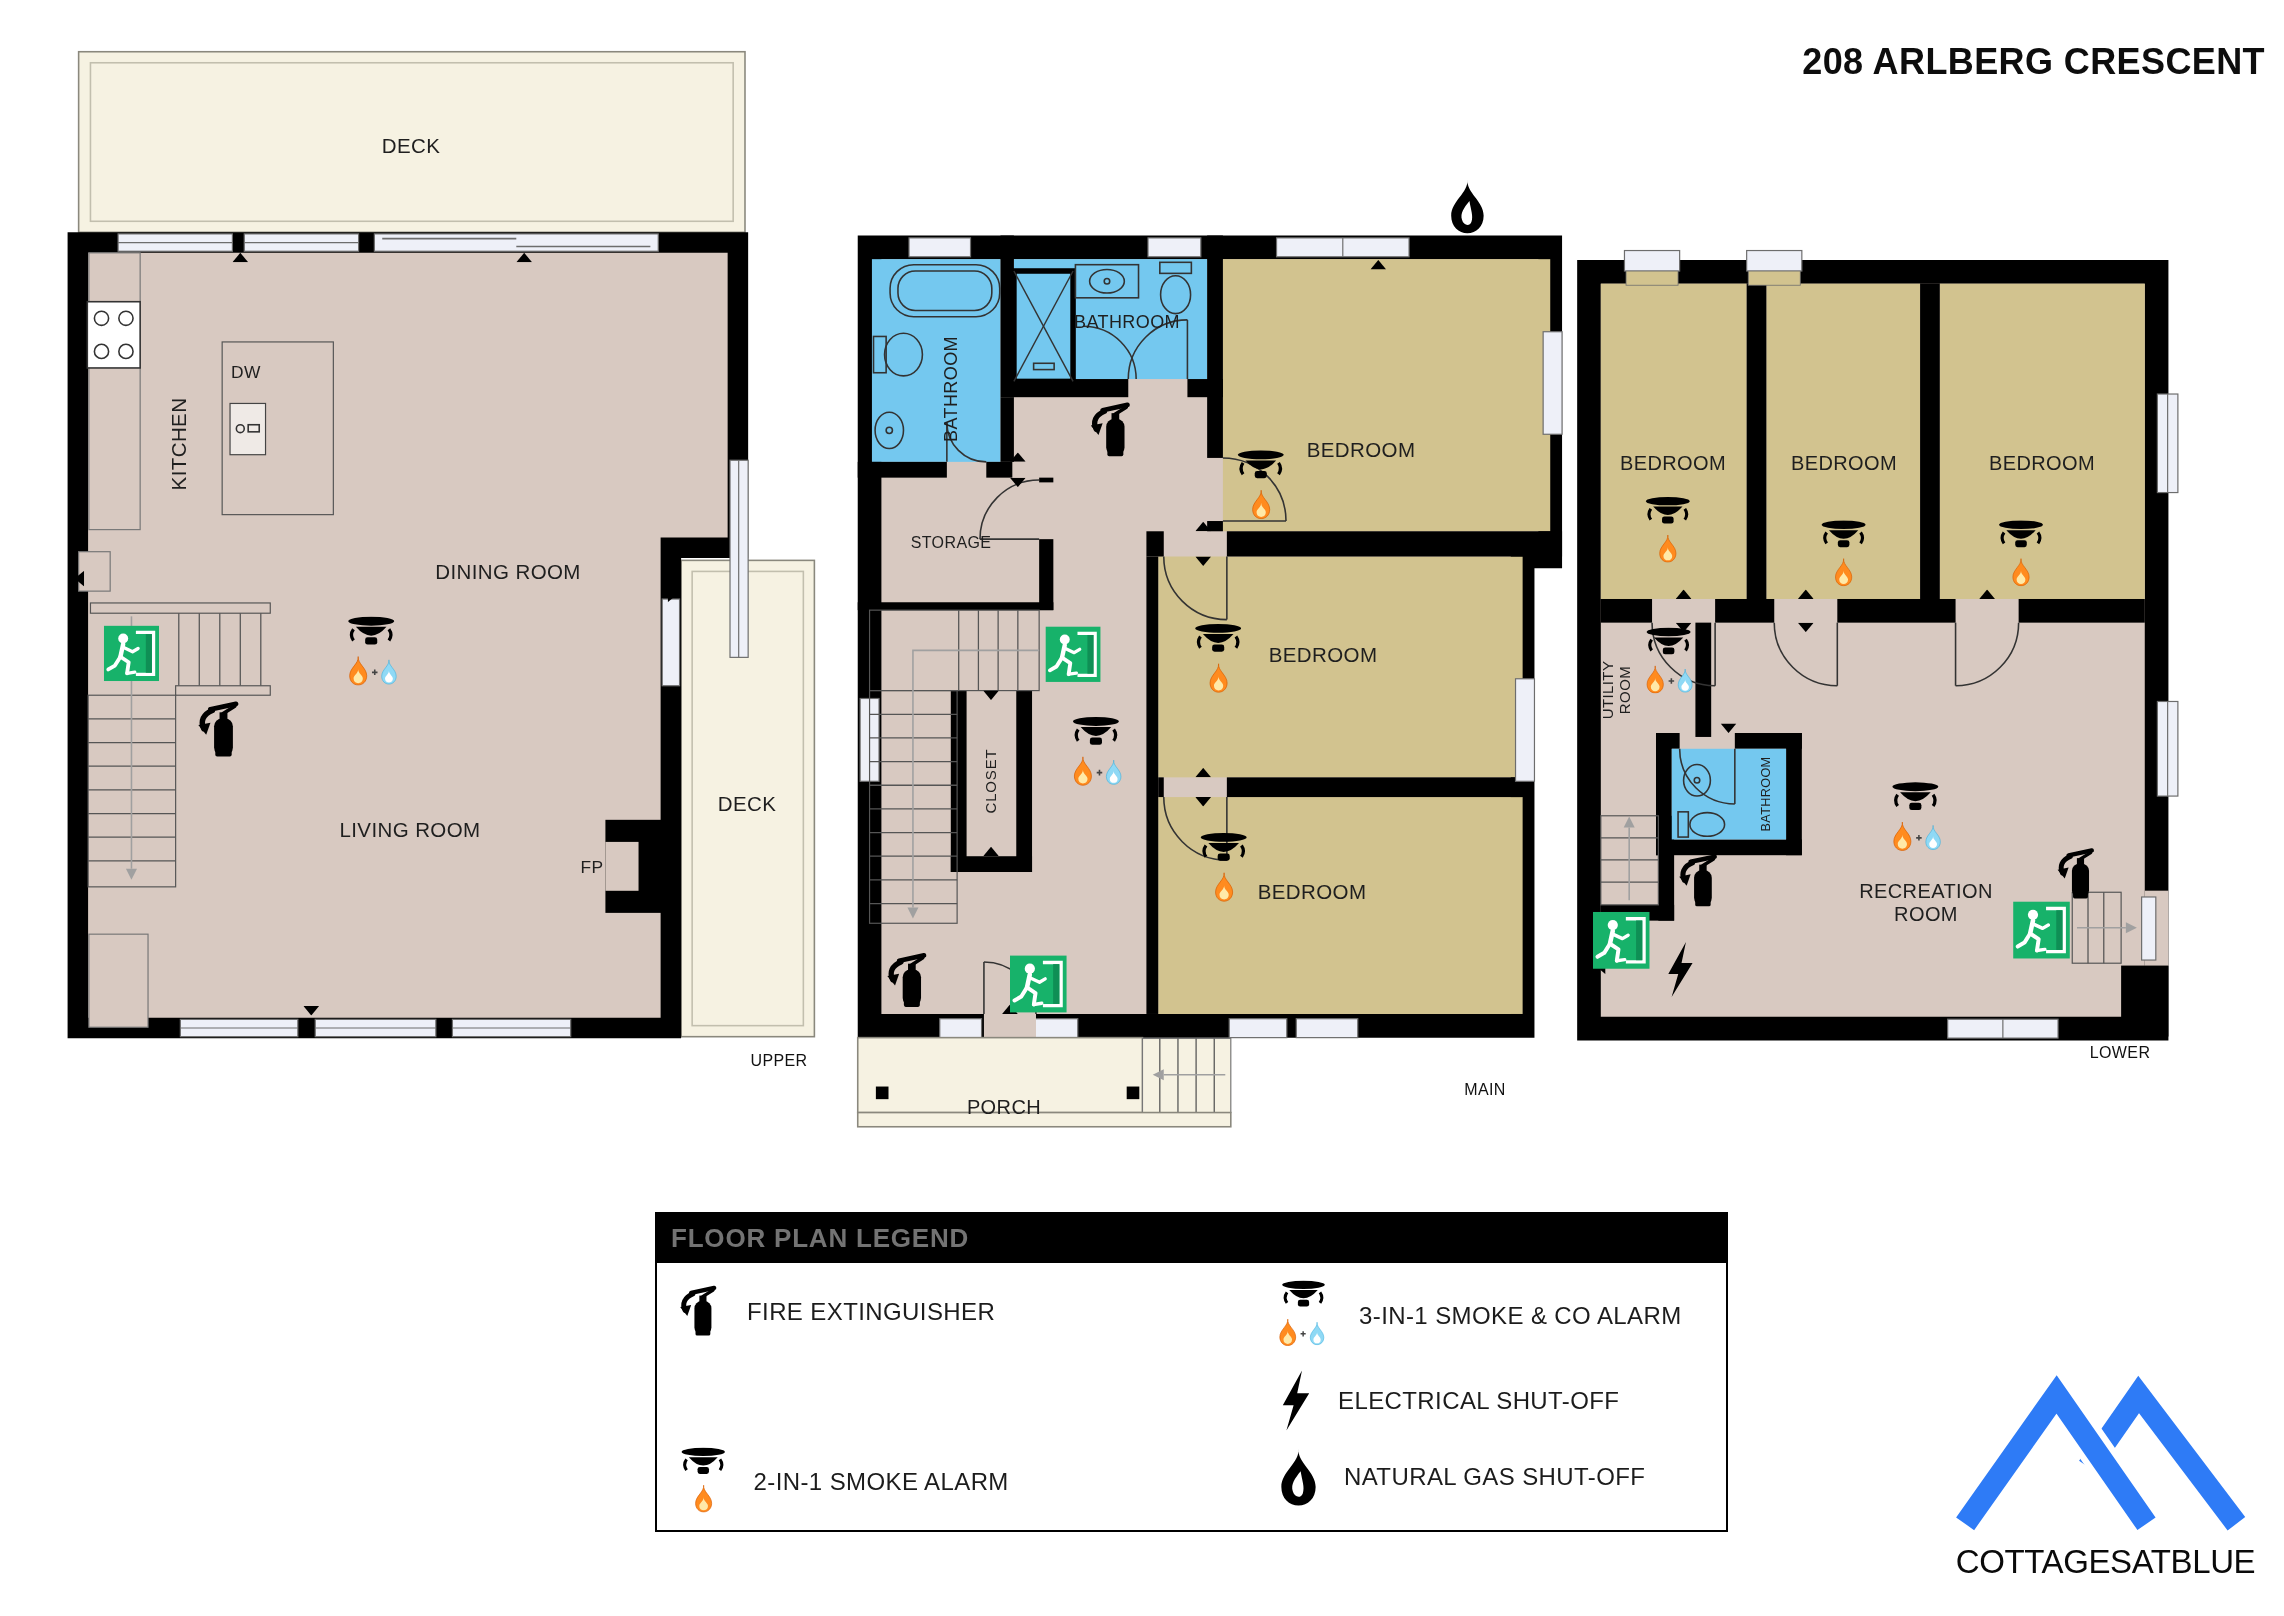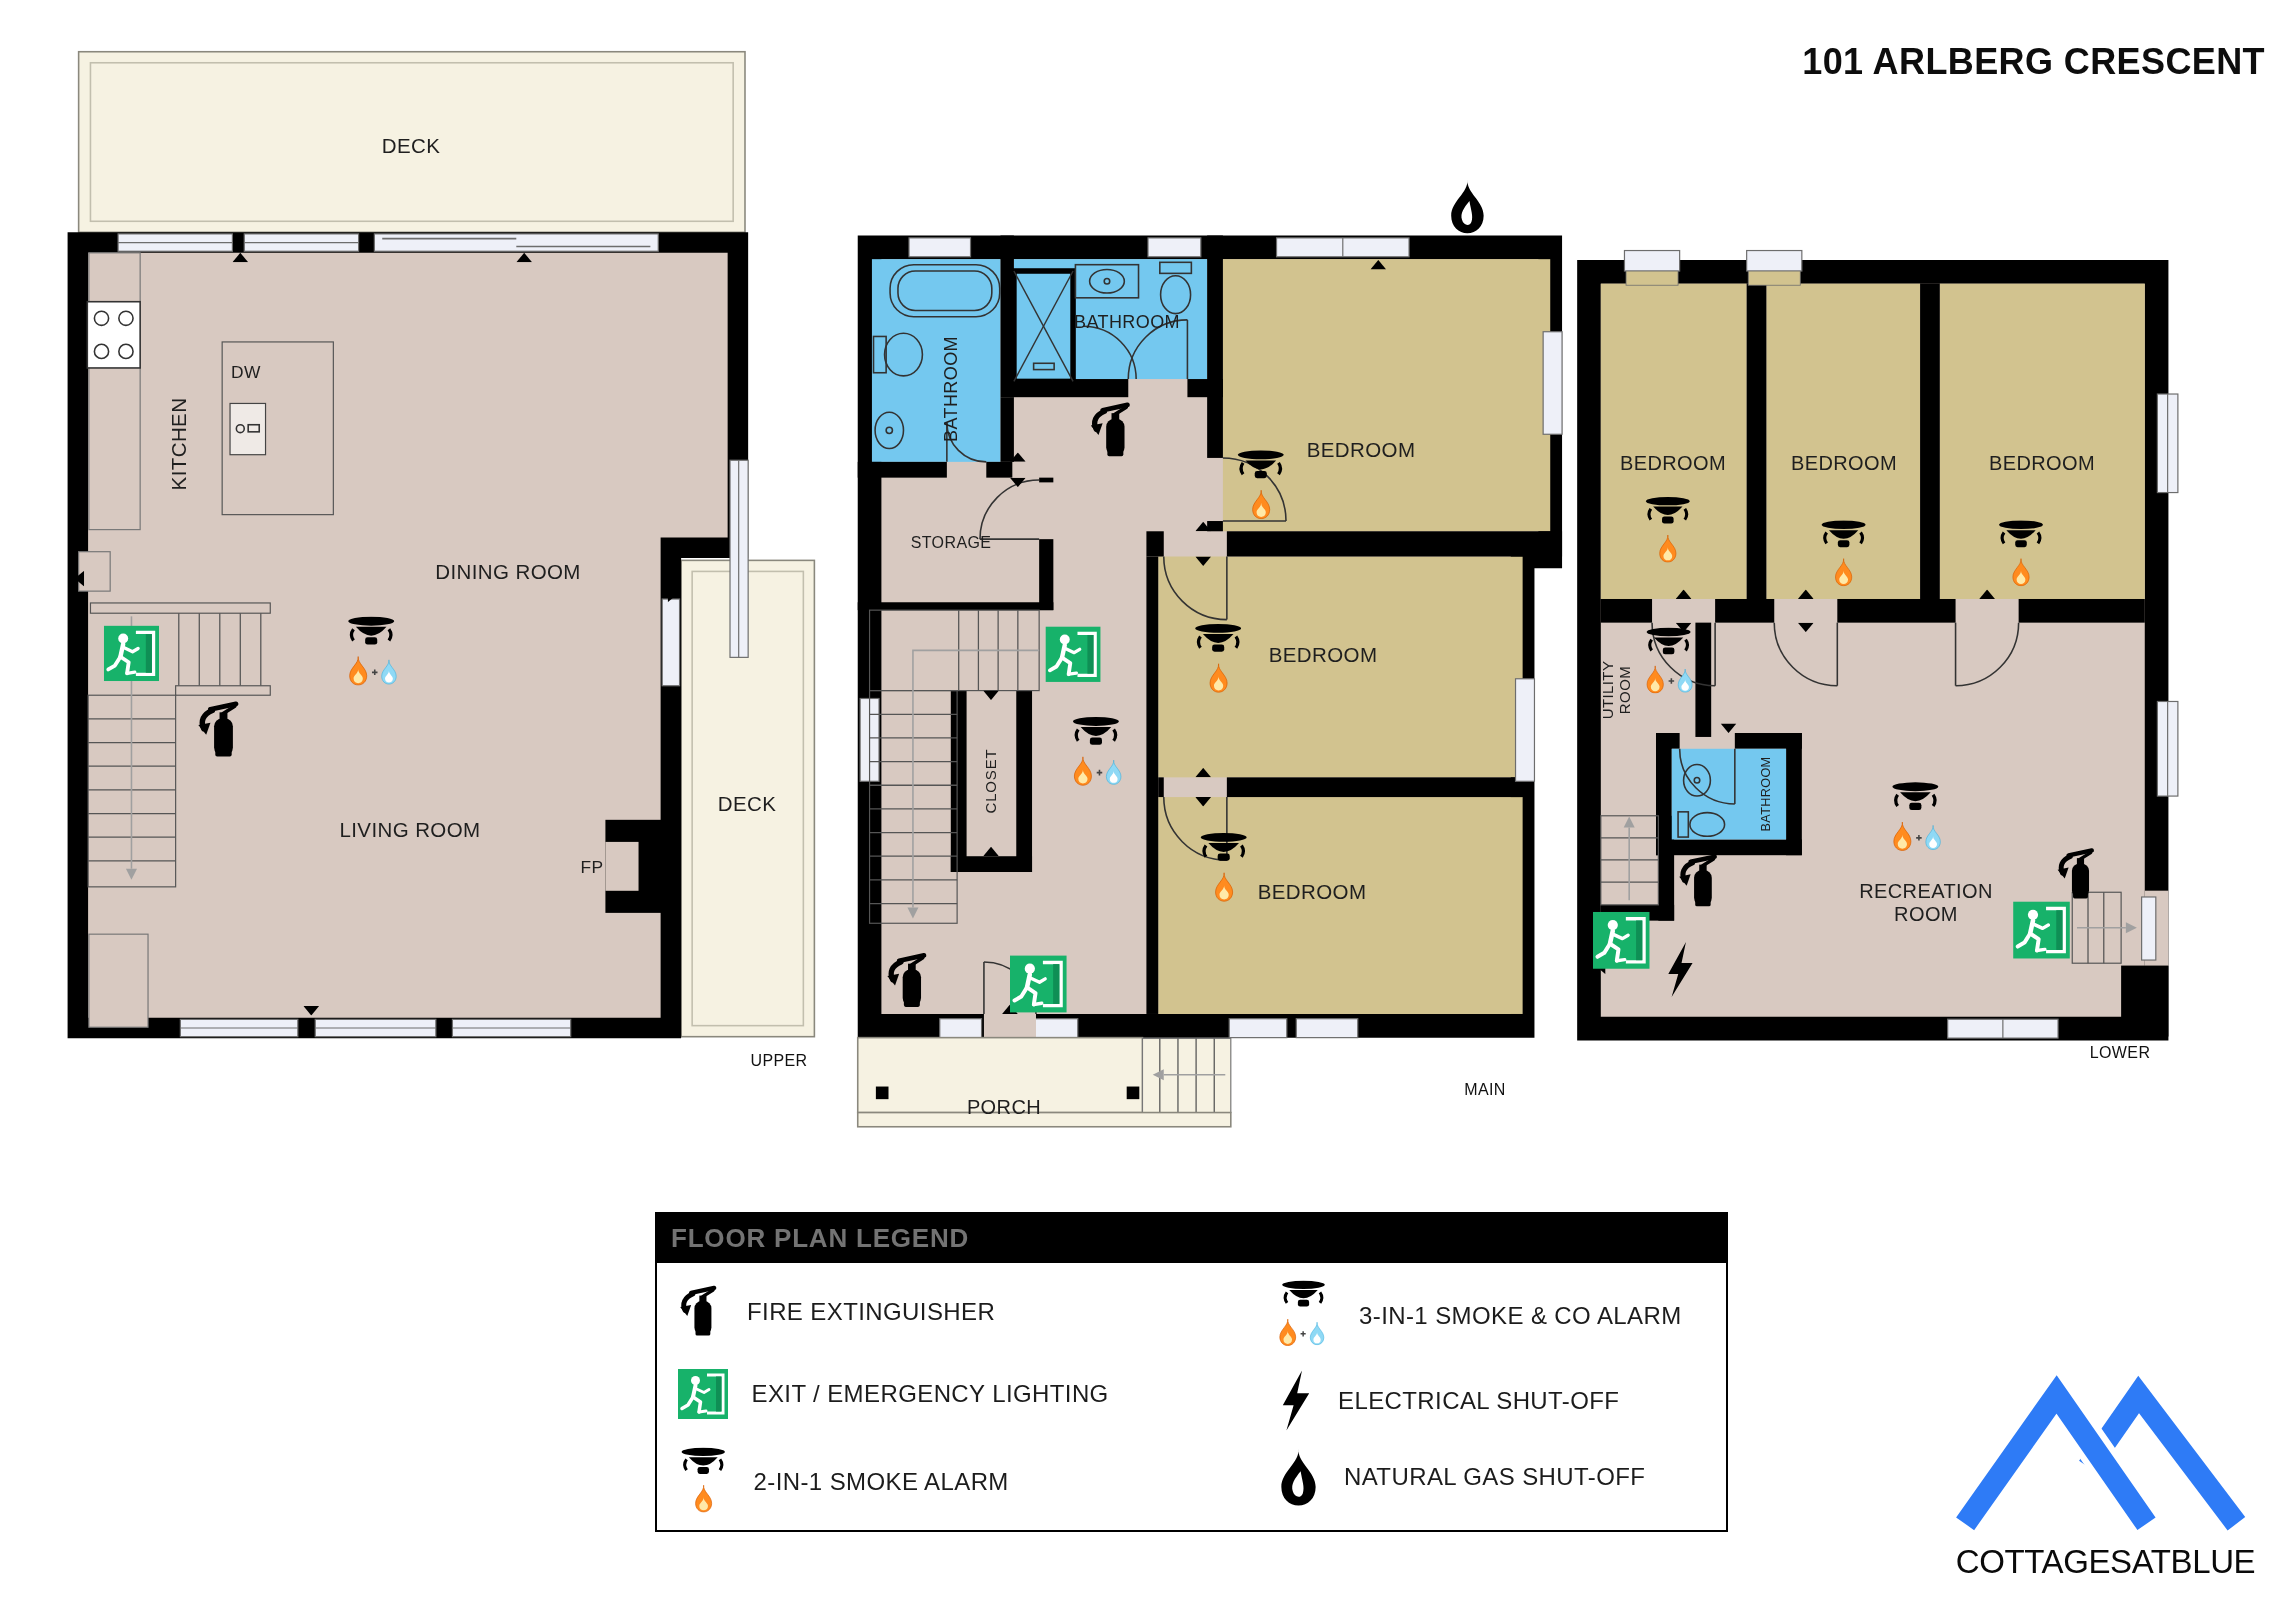--- a/index.html
+++ b/index.html
@@ -78,21 +78,21 @@
     </symbol>
     <symbol id="sym-bolt" viewBox="0 0 60 100">
       <polygon points="40,0 8,58 26,58 14,100 52,38 32,38" fill="#000"></polygon>
     </symbol>
     <symbol id="sym-tri" viewBox="0 0 20 12">
       <polygon points="0,12 20,12 10,0" fill="#000"></polygon>
     </symbol>
   </defs>
 </svg>
 
-<div class="title">101 ARLBERG CRESCENT</div>
+<div class="title">208 ARLBERG CRESCENT</div>
 
 <div class="floor" style="left:43px;top:47px;width:781px;height:1037px">
   <svg width="781" height="1037" viewBox="0 0 990 1315">
 
     <rect x="45" y="6" width="845" height="229" fill="#f6f2e2" stroke="#8a887d" stroke-width="2"></rect>
     <rect x="60" y="20" width="815" height="201" fill="none" stroke="#c2bfae" stroke-width="2"></rect>
     <rect x="809" y="651" width="169" height="604" fill="#f6f2e2" stroke="#8a887d" stroke-width="2"></rect>
     <rect x="823" y="665" width="141" height="576" fill="none" stroke="#c2bfae" stroke-width="2"></rect>
 
     <path d="M44 248 H881 V635 H796 V1244 H44 Z" fill="#d8c9c1" stroke="#000" stroke-width="26"></path>
@@ -460,28 +460,20 @@
     <span>FLOOR PLAN LEGEND</span>
   </div>
   <div class="legend-row" style="left:22px;top:69px">
     <span class="legend-ic">
       <svg width="44" height="57" viewBox="0 0 80 104">
           <use href="#sym-ext" width="80" height="104"></use>
         </svg>
     </span>
     <span class="txt">FIRE EXTINGUISHER</span>
   </div>
-  <div class="legend-row" style="left:20.5px;top:155px">
-    <span class="legend-ic">
-      <svg width="50" height="50" viewBox="0 0 100 100">
-          <use href="#sym-exit" width="100" height="100"></use>
-        </svg>
-    </span>
-    <span class="txt">EXIT / EMERGENCY LIGHTING</span>
-  </div>
   <div class="legend-row" style="left:20.5px;top:233px">
     <span class="legend-ic">
       <svg width="52" height="69" viewBox="0 0 70 92">
         <use href="#sym-detector" x="3" y="0" width="62" height="47"></use>
         <use href="#sym-flame-o" x="21" y="50" width="27" height="38"></use>
       </svg>
     </span>
     <span class="txt">2-IN-1 SMOKE ALARM</span>
   </div>
   <div class="legend-row" style="left:615px;top:65px">

